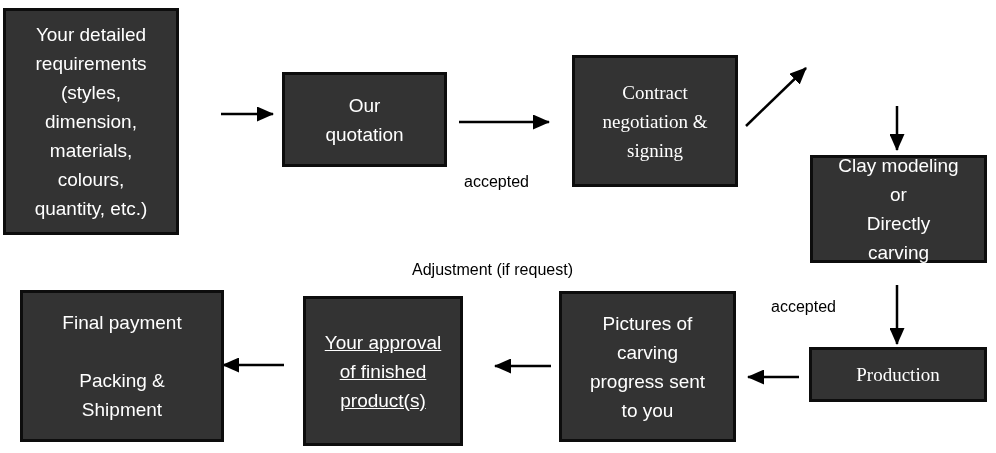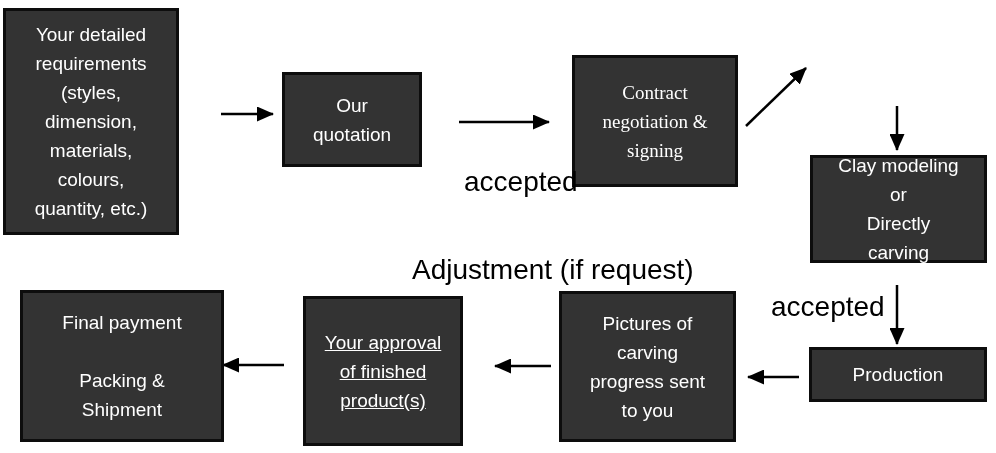--- a/index.html
+++ b/index.html
@@ -34,43 +34,43 @@
     font-size: 19px;
     line-height: 29px;
   }
   .node .node-label {
     white-space: pre-line;
     width: 100%;
   }
   .edge-label {
     position: absolute;
     color: var(--label-text);
-    font-size: 28px;
+    font-size: 16px;
     line-height: 22px;
     white-space: nowrap;
   }
   svg.arrow-layer {
     position: absolute;
     left: 0; top: 0;
     width: 996px;
     height: 453px;
     pointer-events: none;
   }
   svg.arrow-layer line {
     stroke: var(--arrow);
     stroke-width: 2.5;
   }
 
   
   #node-requirements { left: 3px;   top: 8px;   width: 176px; height: 227px; }
-  #node-quotation    { left: 282px; top: 72px;  width: 140px; height: 95px;  }
+  #node-quotation    { left: 282px; top: 72px;  width: 165px; height: 95px;  }
   #node-contract     { left: 572px; top: 55px;  width: 166px; height: 132px; font-family: Liberation Serif, serif; }
   #node-deposit      { left: 809px; top: 9px;   width: 178px; height: 96px;  }
   #node-clay         { left: 810px; top: 155px; width: 177px; height: 108px; }
-  #node-production   { left: 809px; top: 347px; width: 178px; height: 55px;  }
+  #node-production   { left: 809px; top: 347px; width: 178px; height: 55px; font-family: Liberation Serif, serif;  }
   #node-pictures     { left: 559px; top: 291px; width: 177px; height: 151px; }
   #node-approval     { left: 303px; top: 296px; width: 160px; height: 150px; text-decoration: underline; }
   #node-final        { left: 20px;   top: 290px; width: 204px; height: 152px; }
 
   
   #label-accepted-quotation { left: 464px; top: 171px; }
   #label-accepted-clay      { left: 771px; top: 296px; }
   #label-adjustment         { left: 412px; top: 259px; }
 </style>
 </head>

